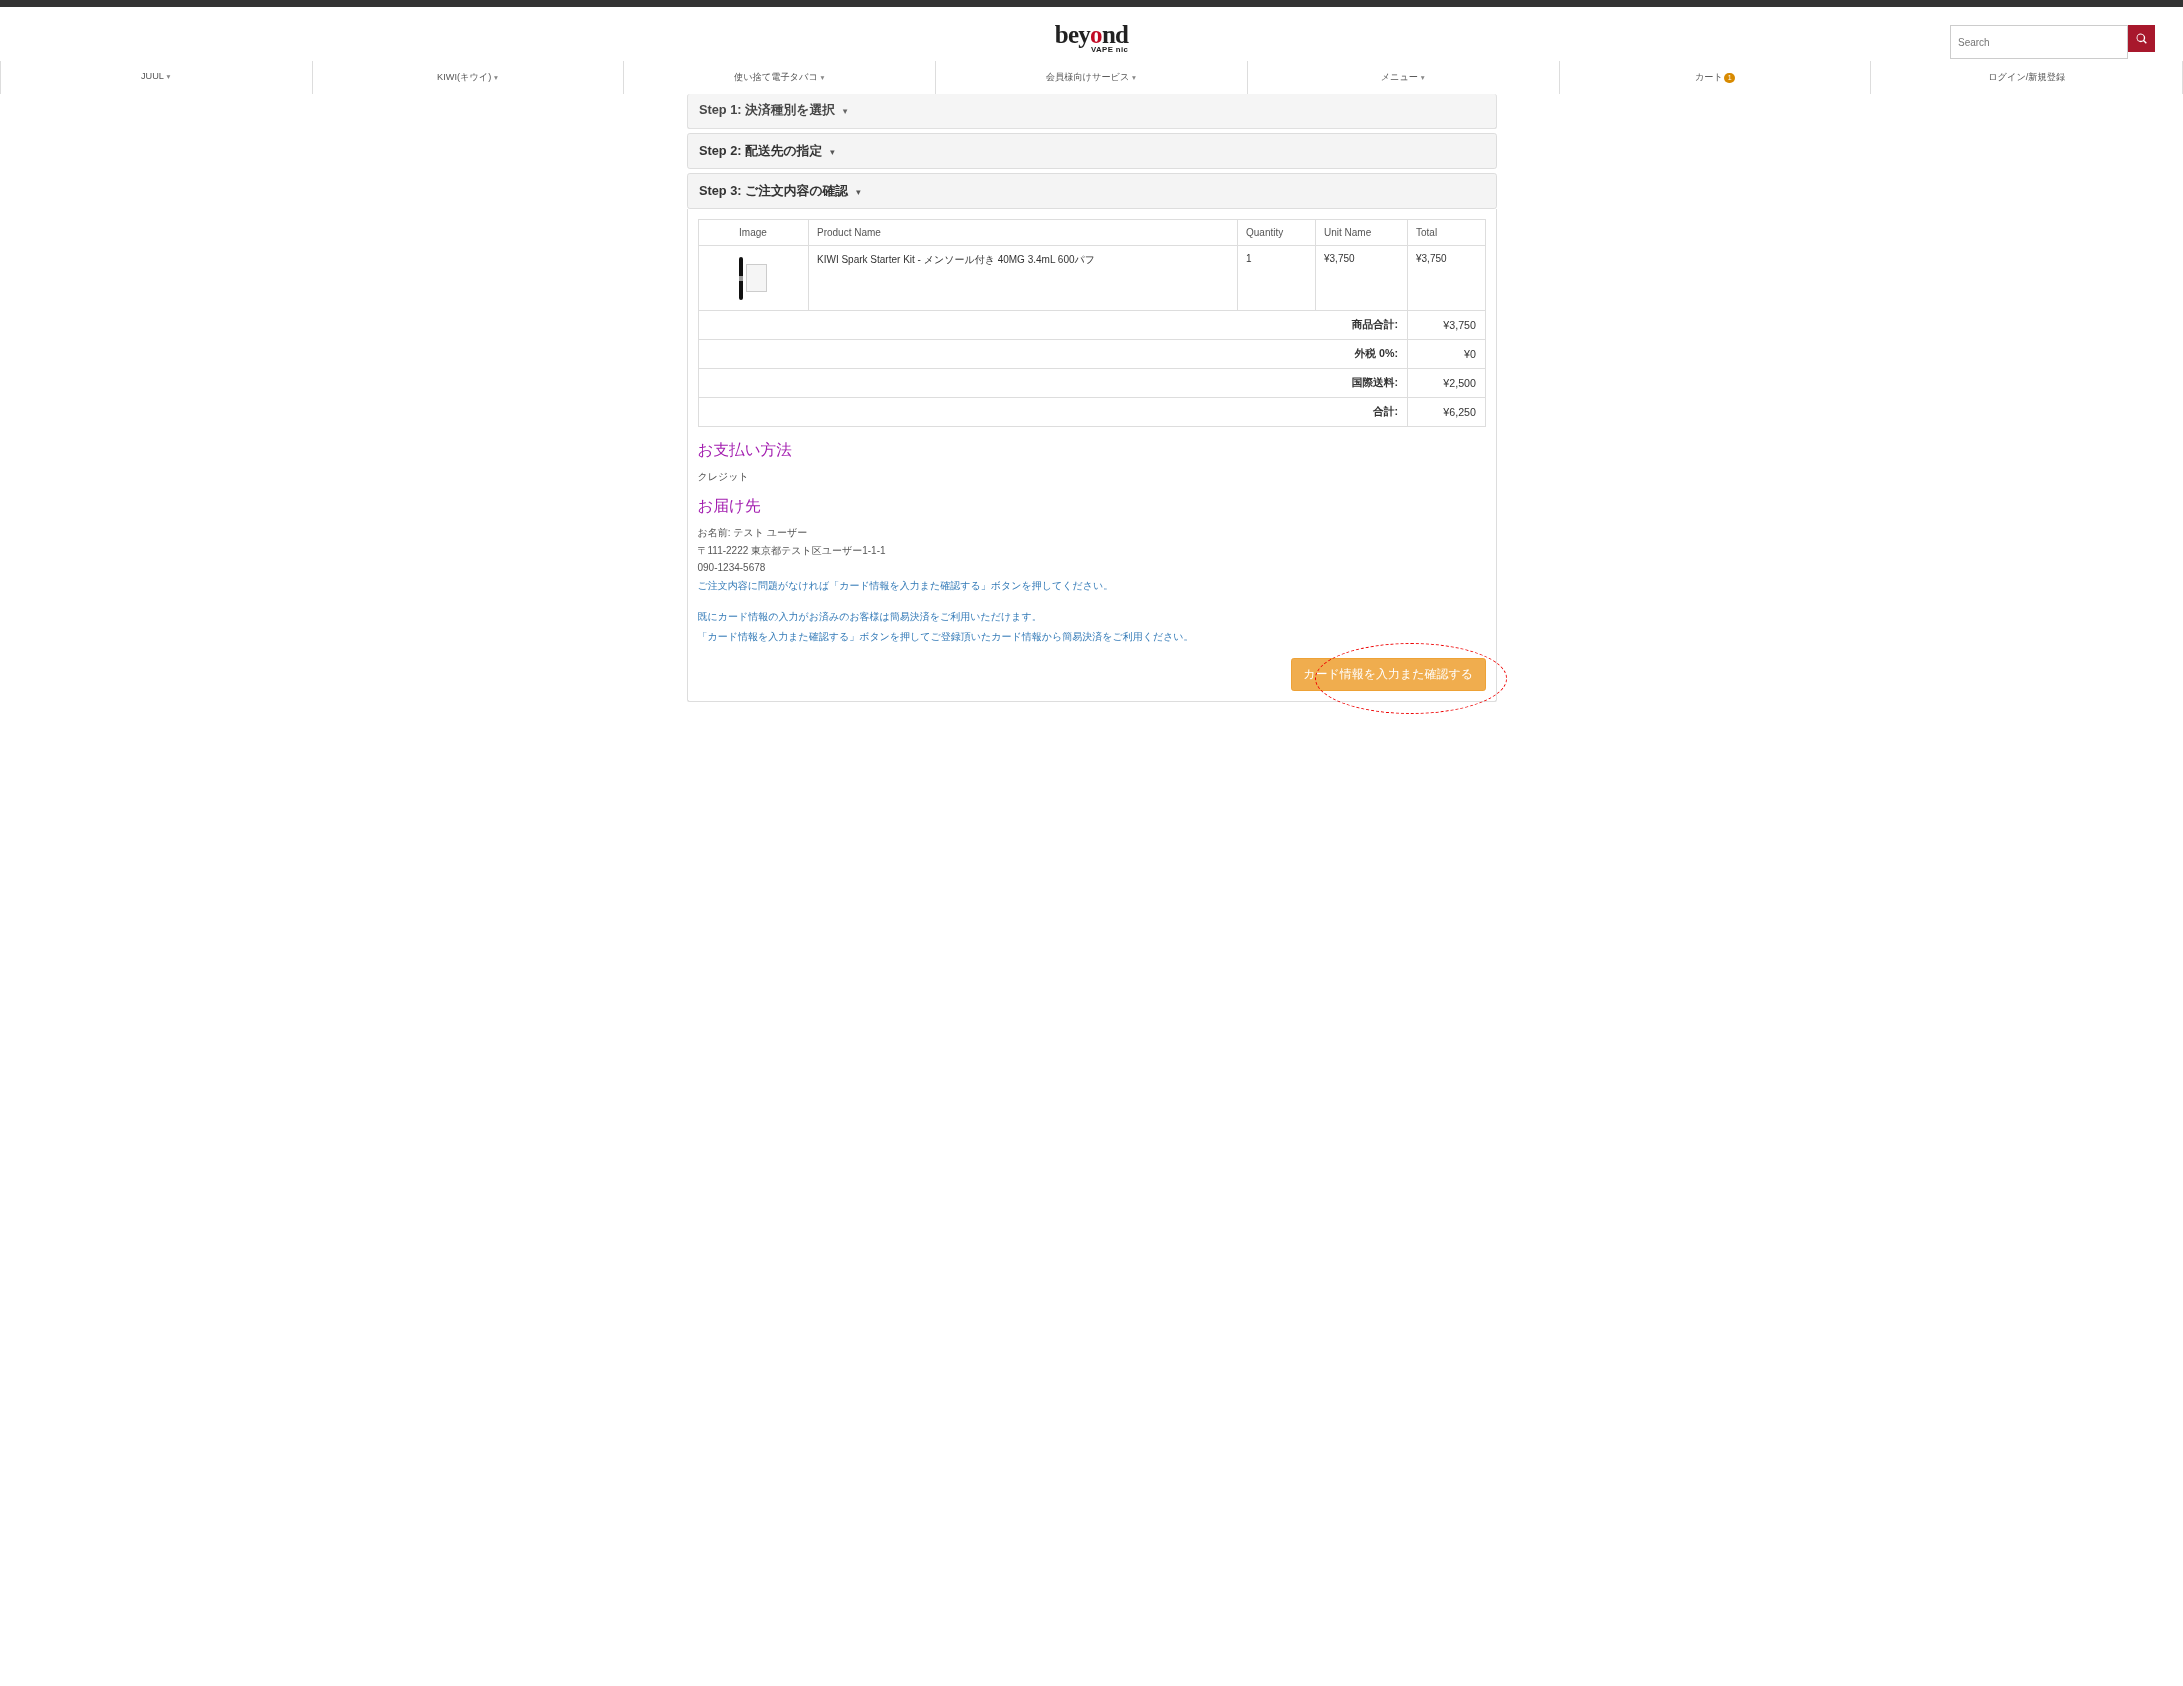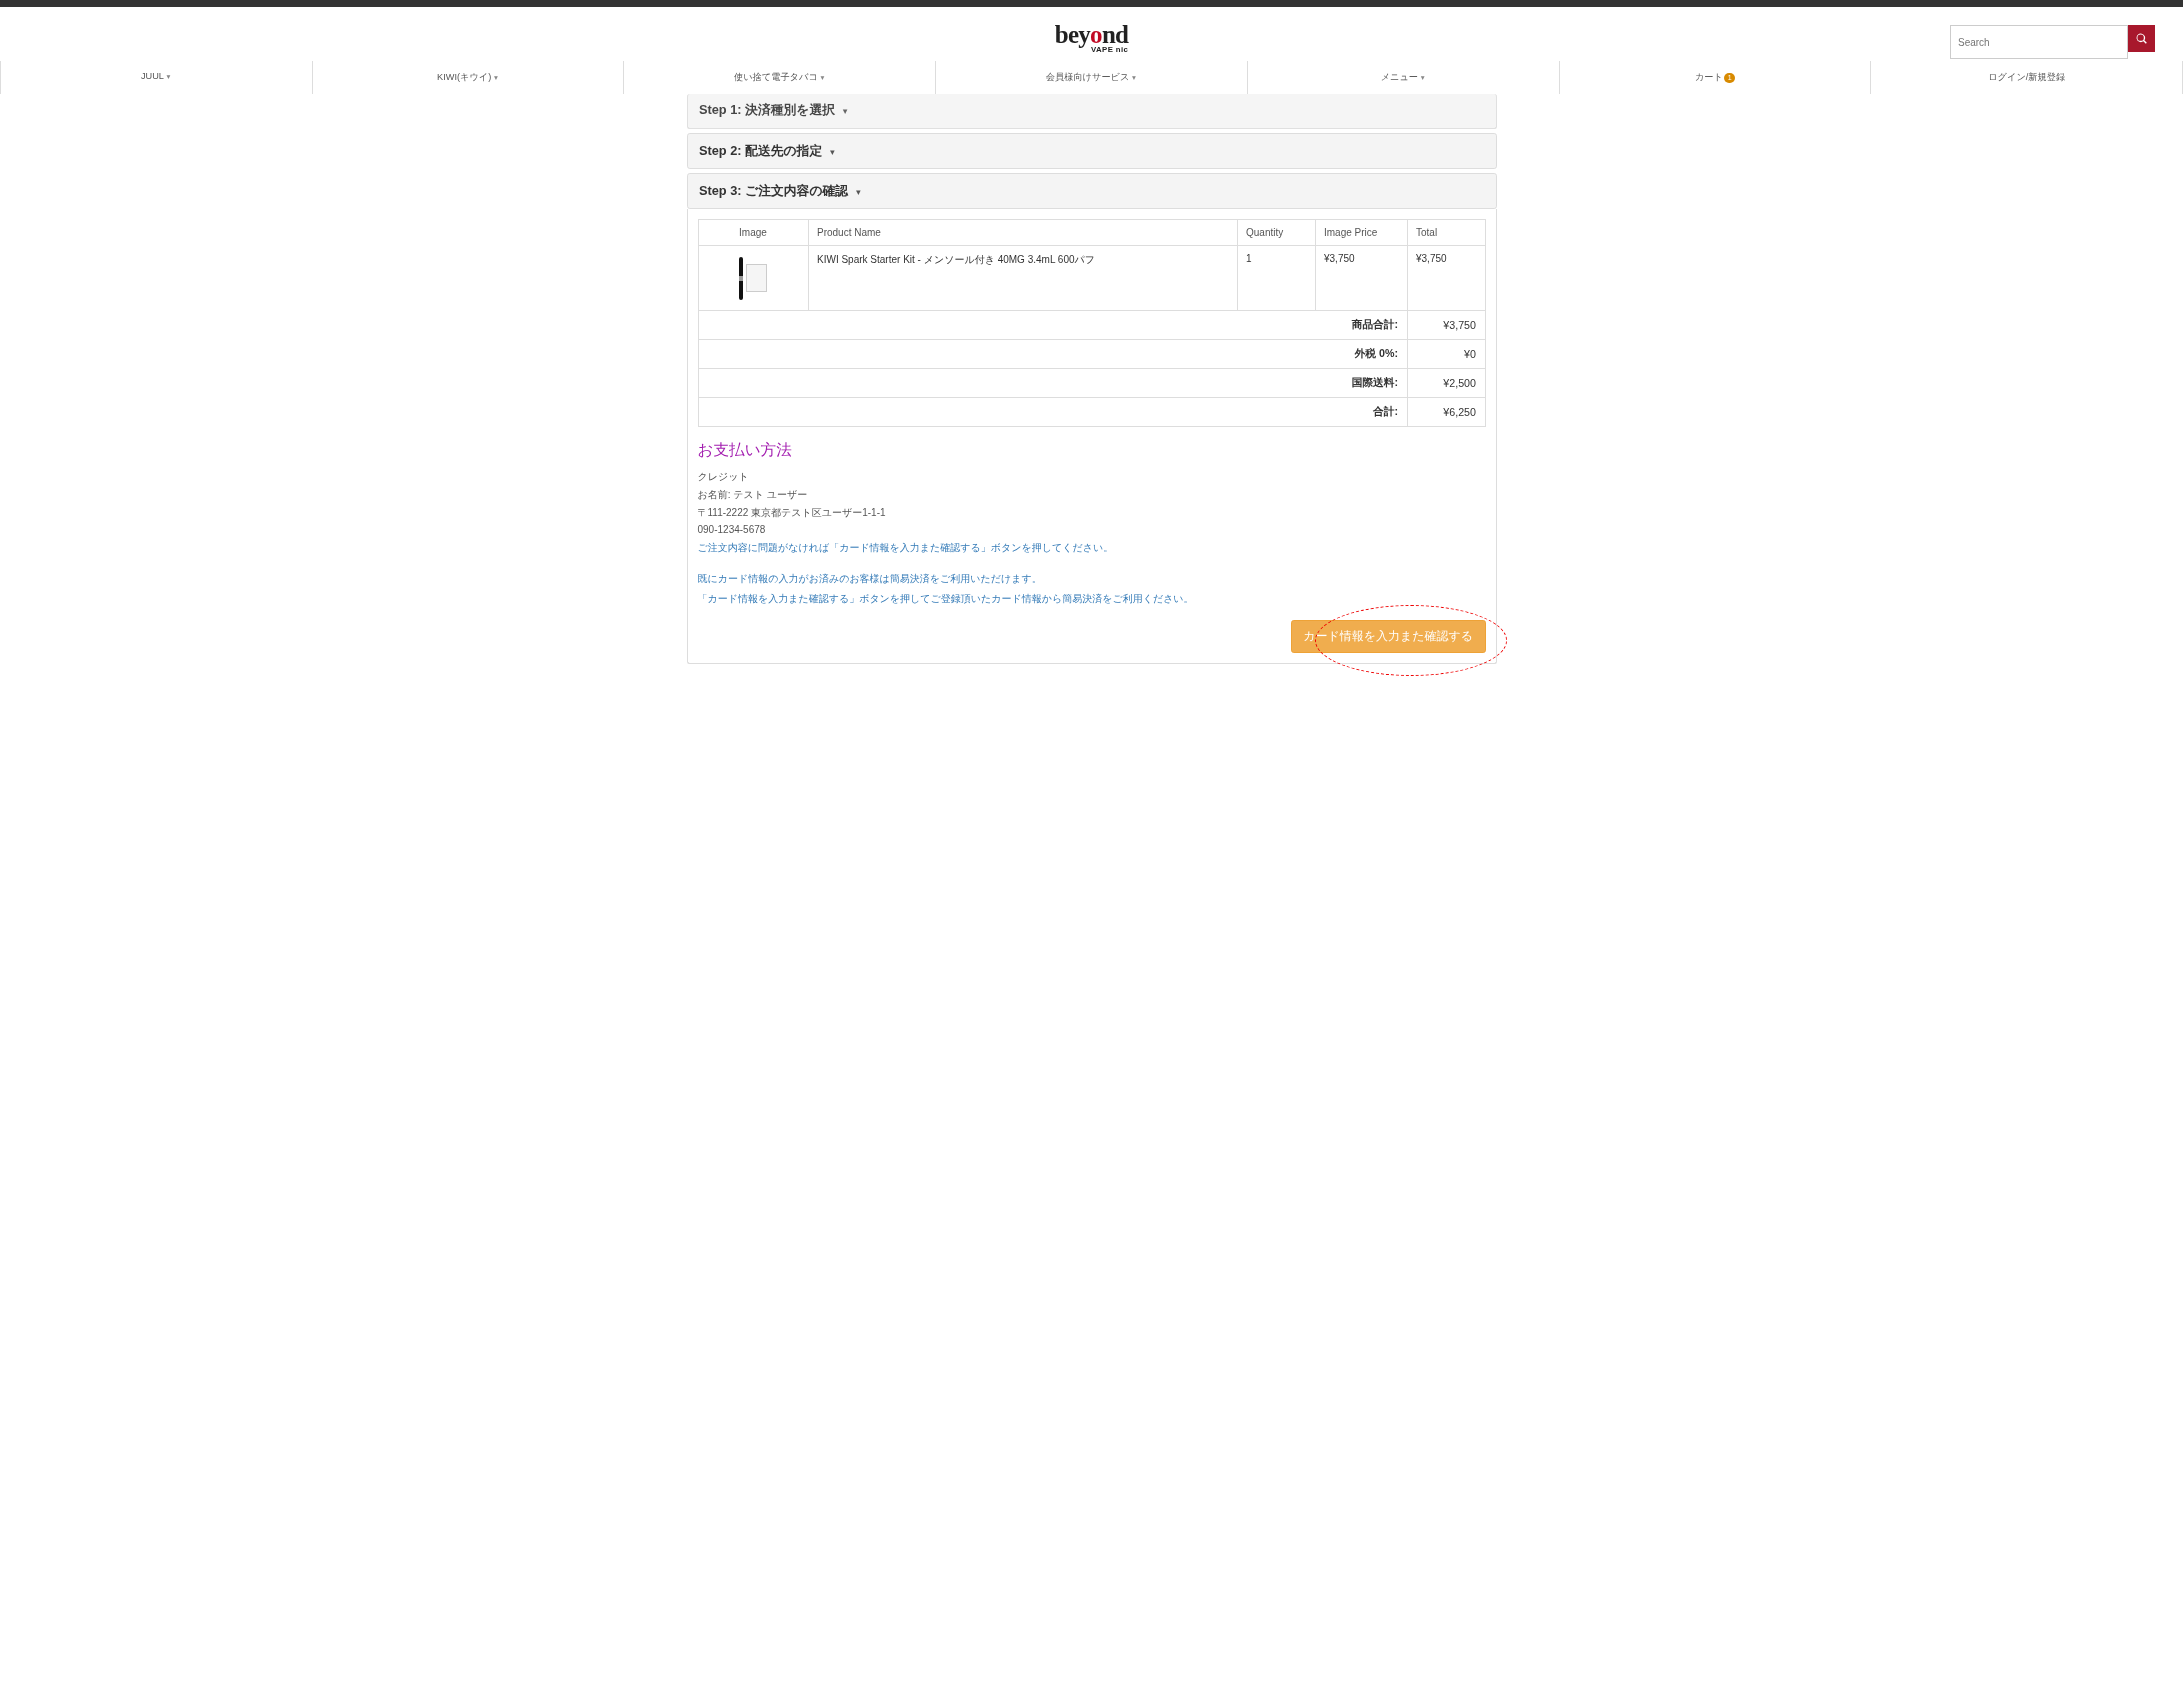--- a/index.html
+++ b/index.html
@@ -91,21 +91,21 @@
   </div>
 
   <div class="content-box">
 
     <table class="order">
       <thead>
         <tr>
           <th class="center" style="width:110px">Image</th>
           <th>Product Name</th>
           <th class="right" style="width:78px">Quantity</th>
-          <th class="right" style="width:92px">Image Price</th>
+          <th class="right" style="width:92px">Unit Name</th>
           <th class="right" style="width:78px">Total</th>
         </tr>
       </thead>
       <tbody>
         <tr class="prod-row">
           <td class="center">
             <div class="prod-img">
               <div class="pen"></div>
               <div class="box"></div>
             </div>
@@ -130,20 +130,21 @@
         <tr class="summary-row">
           <td colspan="4" class="label">合計:</td>
           <td class="val">¥6,250</td>
         </tr>
       </tbody>
     </table>
 
     <h3 class="section">お支払い方法</h3>
     <p class="plain">クレジット</p>
 
+    <h3 class="section">お届け先</h3>
     <p class="plain">お名前: テスト ユーザー</p>
     <p class="plain">〒111-2222 東京都テスト区ユーザー1-1-1</p>
     <p class="plain">090-1234-5678</p>
 
     <p class="blue">ご注文内容に問題がなければ「カード情報を入力また確認する」ボタンを押してください。</p>
     <p class="blue" style="margin-top:17px">既にカード情報の入力がお済みのお客様は簡易決済をご利用いただけます。</p>
     <p class="blue">「カード情報を入力また確認する」ボタンを押してご登録頂いたカード情報から簡易決済をご利用ください。</p>
 
     <div class="btn-row">
       <button class="confirm-btn">カード情報を入力また確認する</button>

